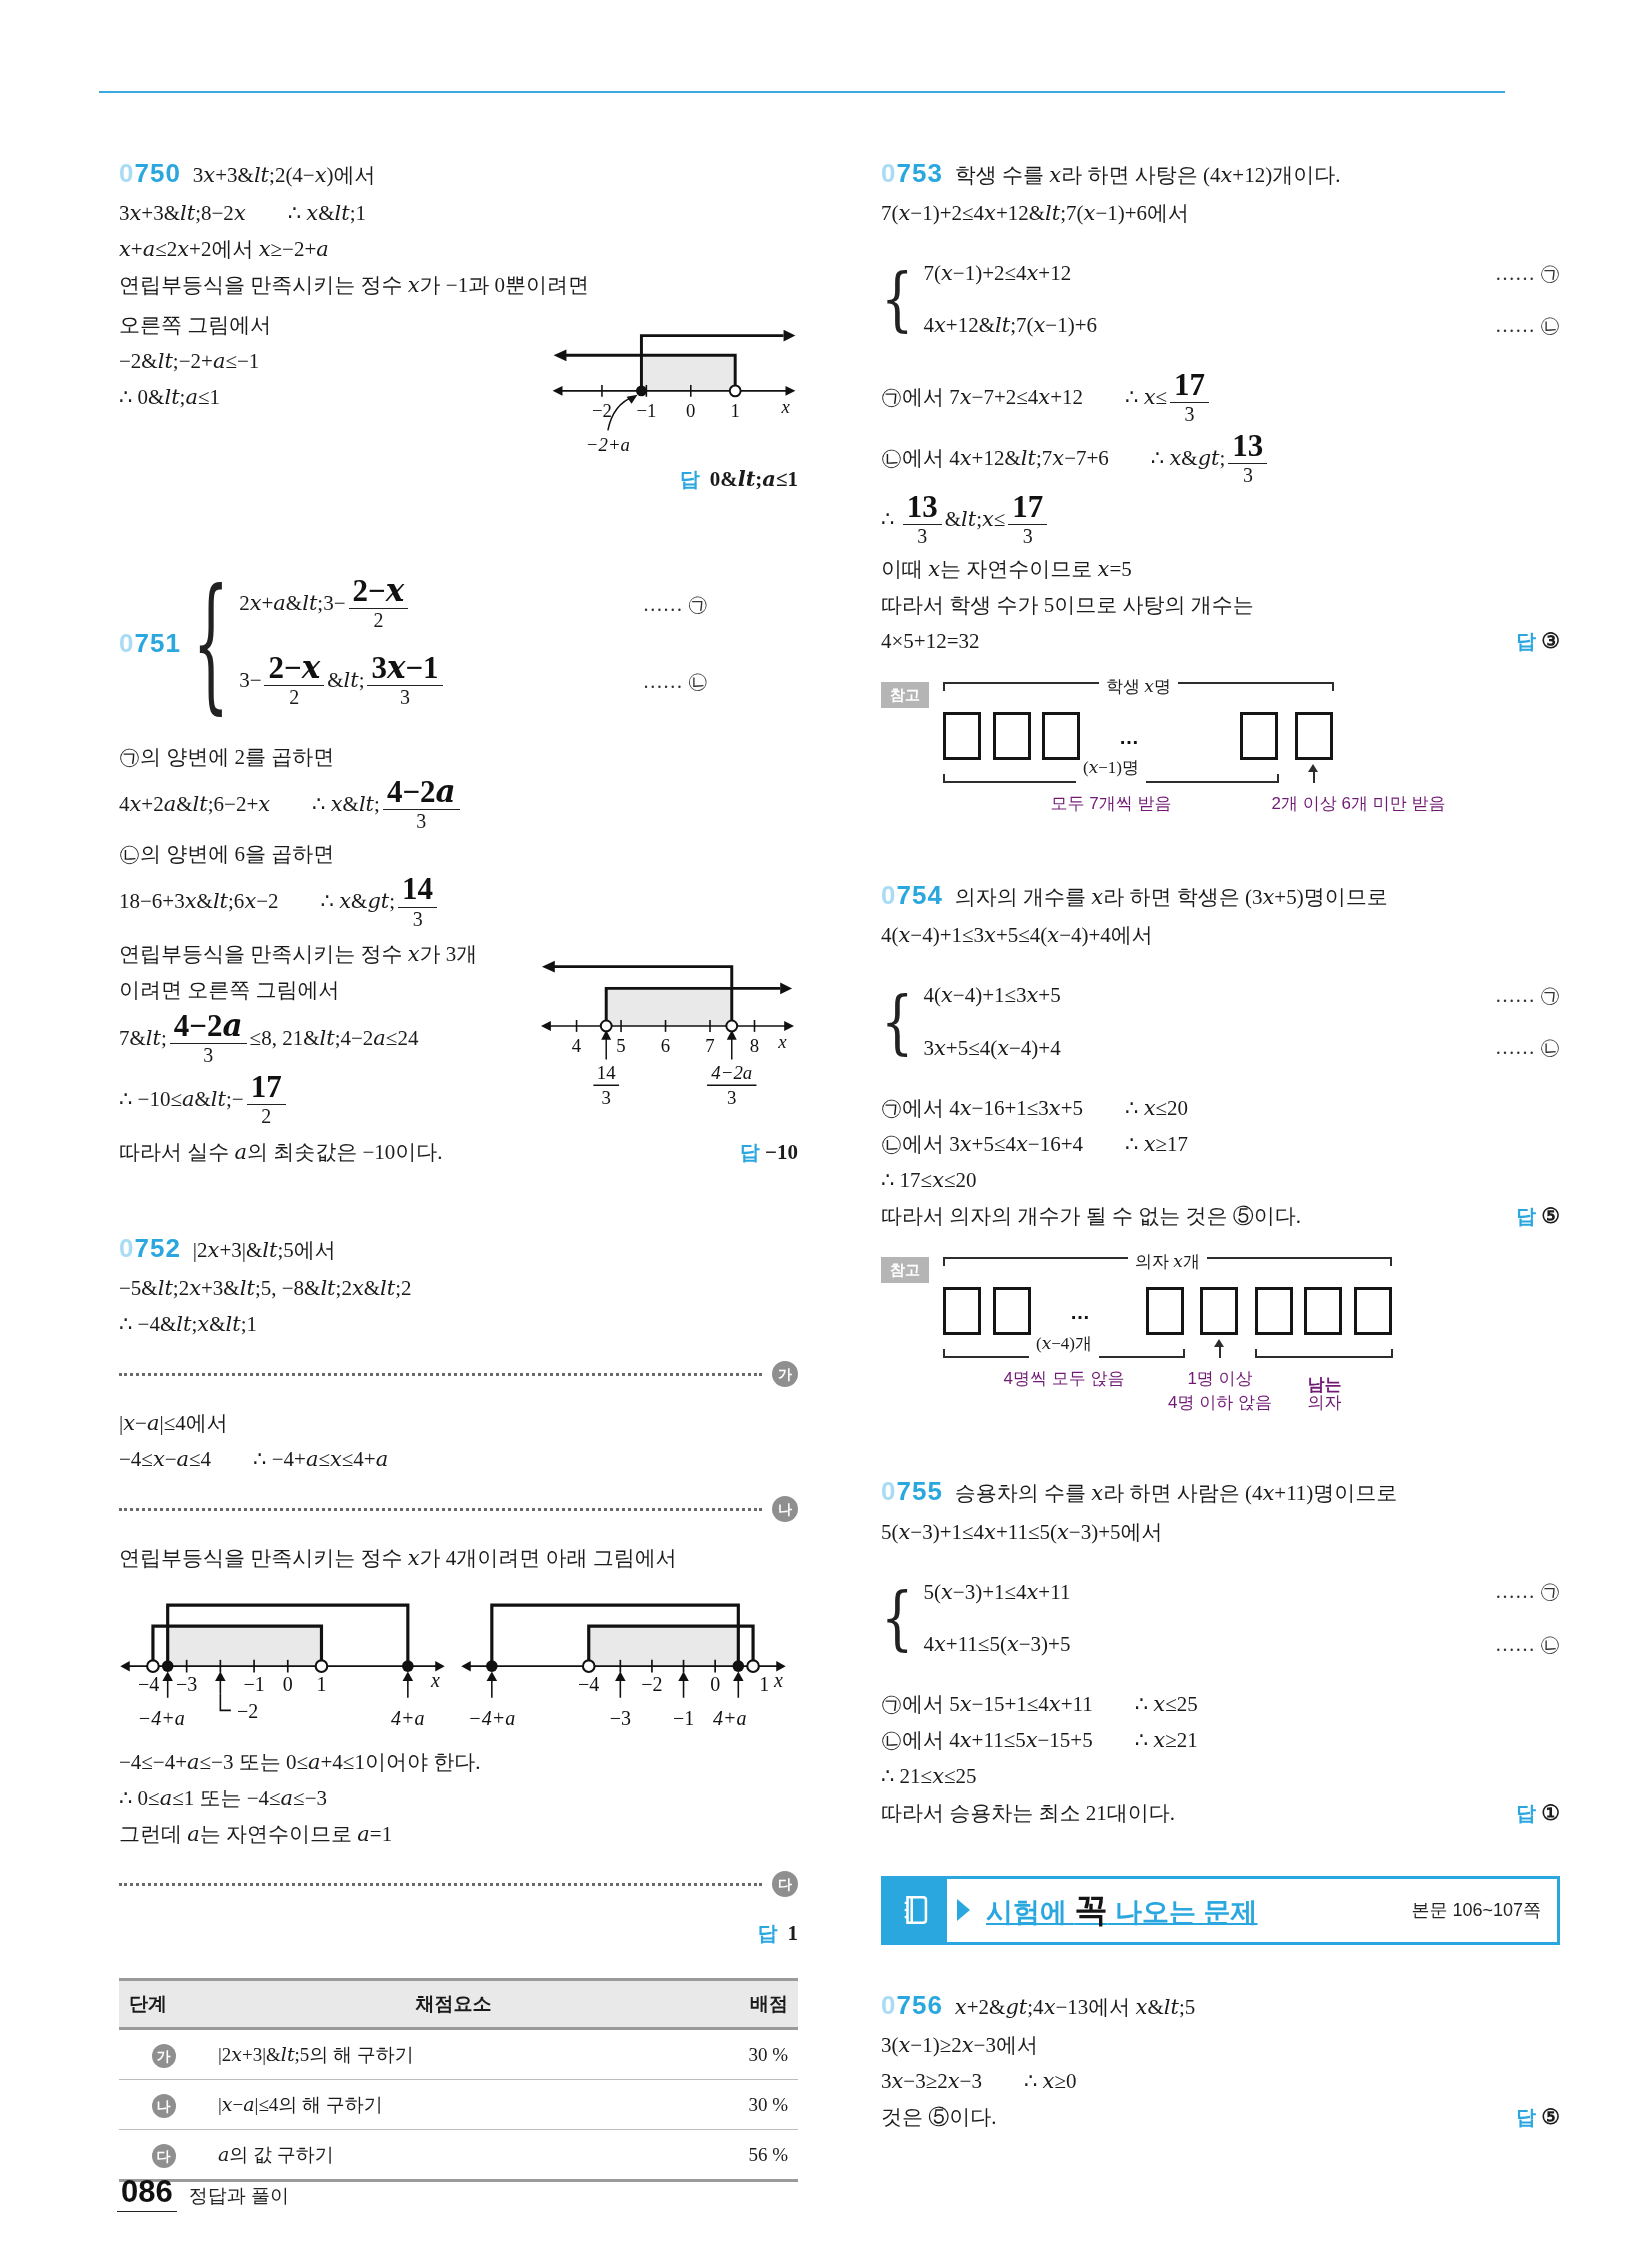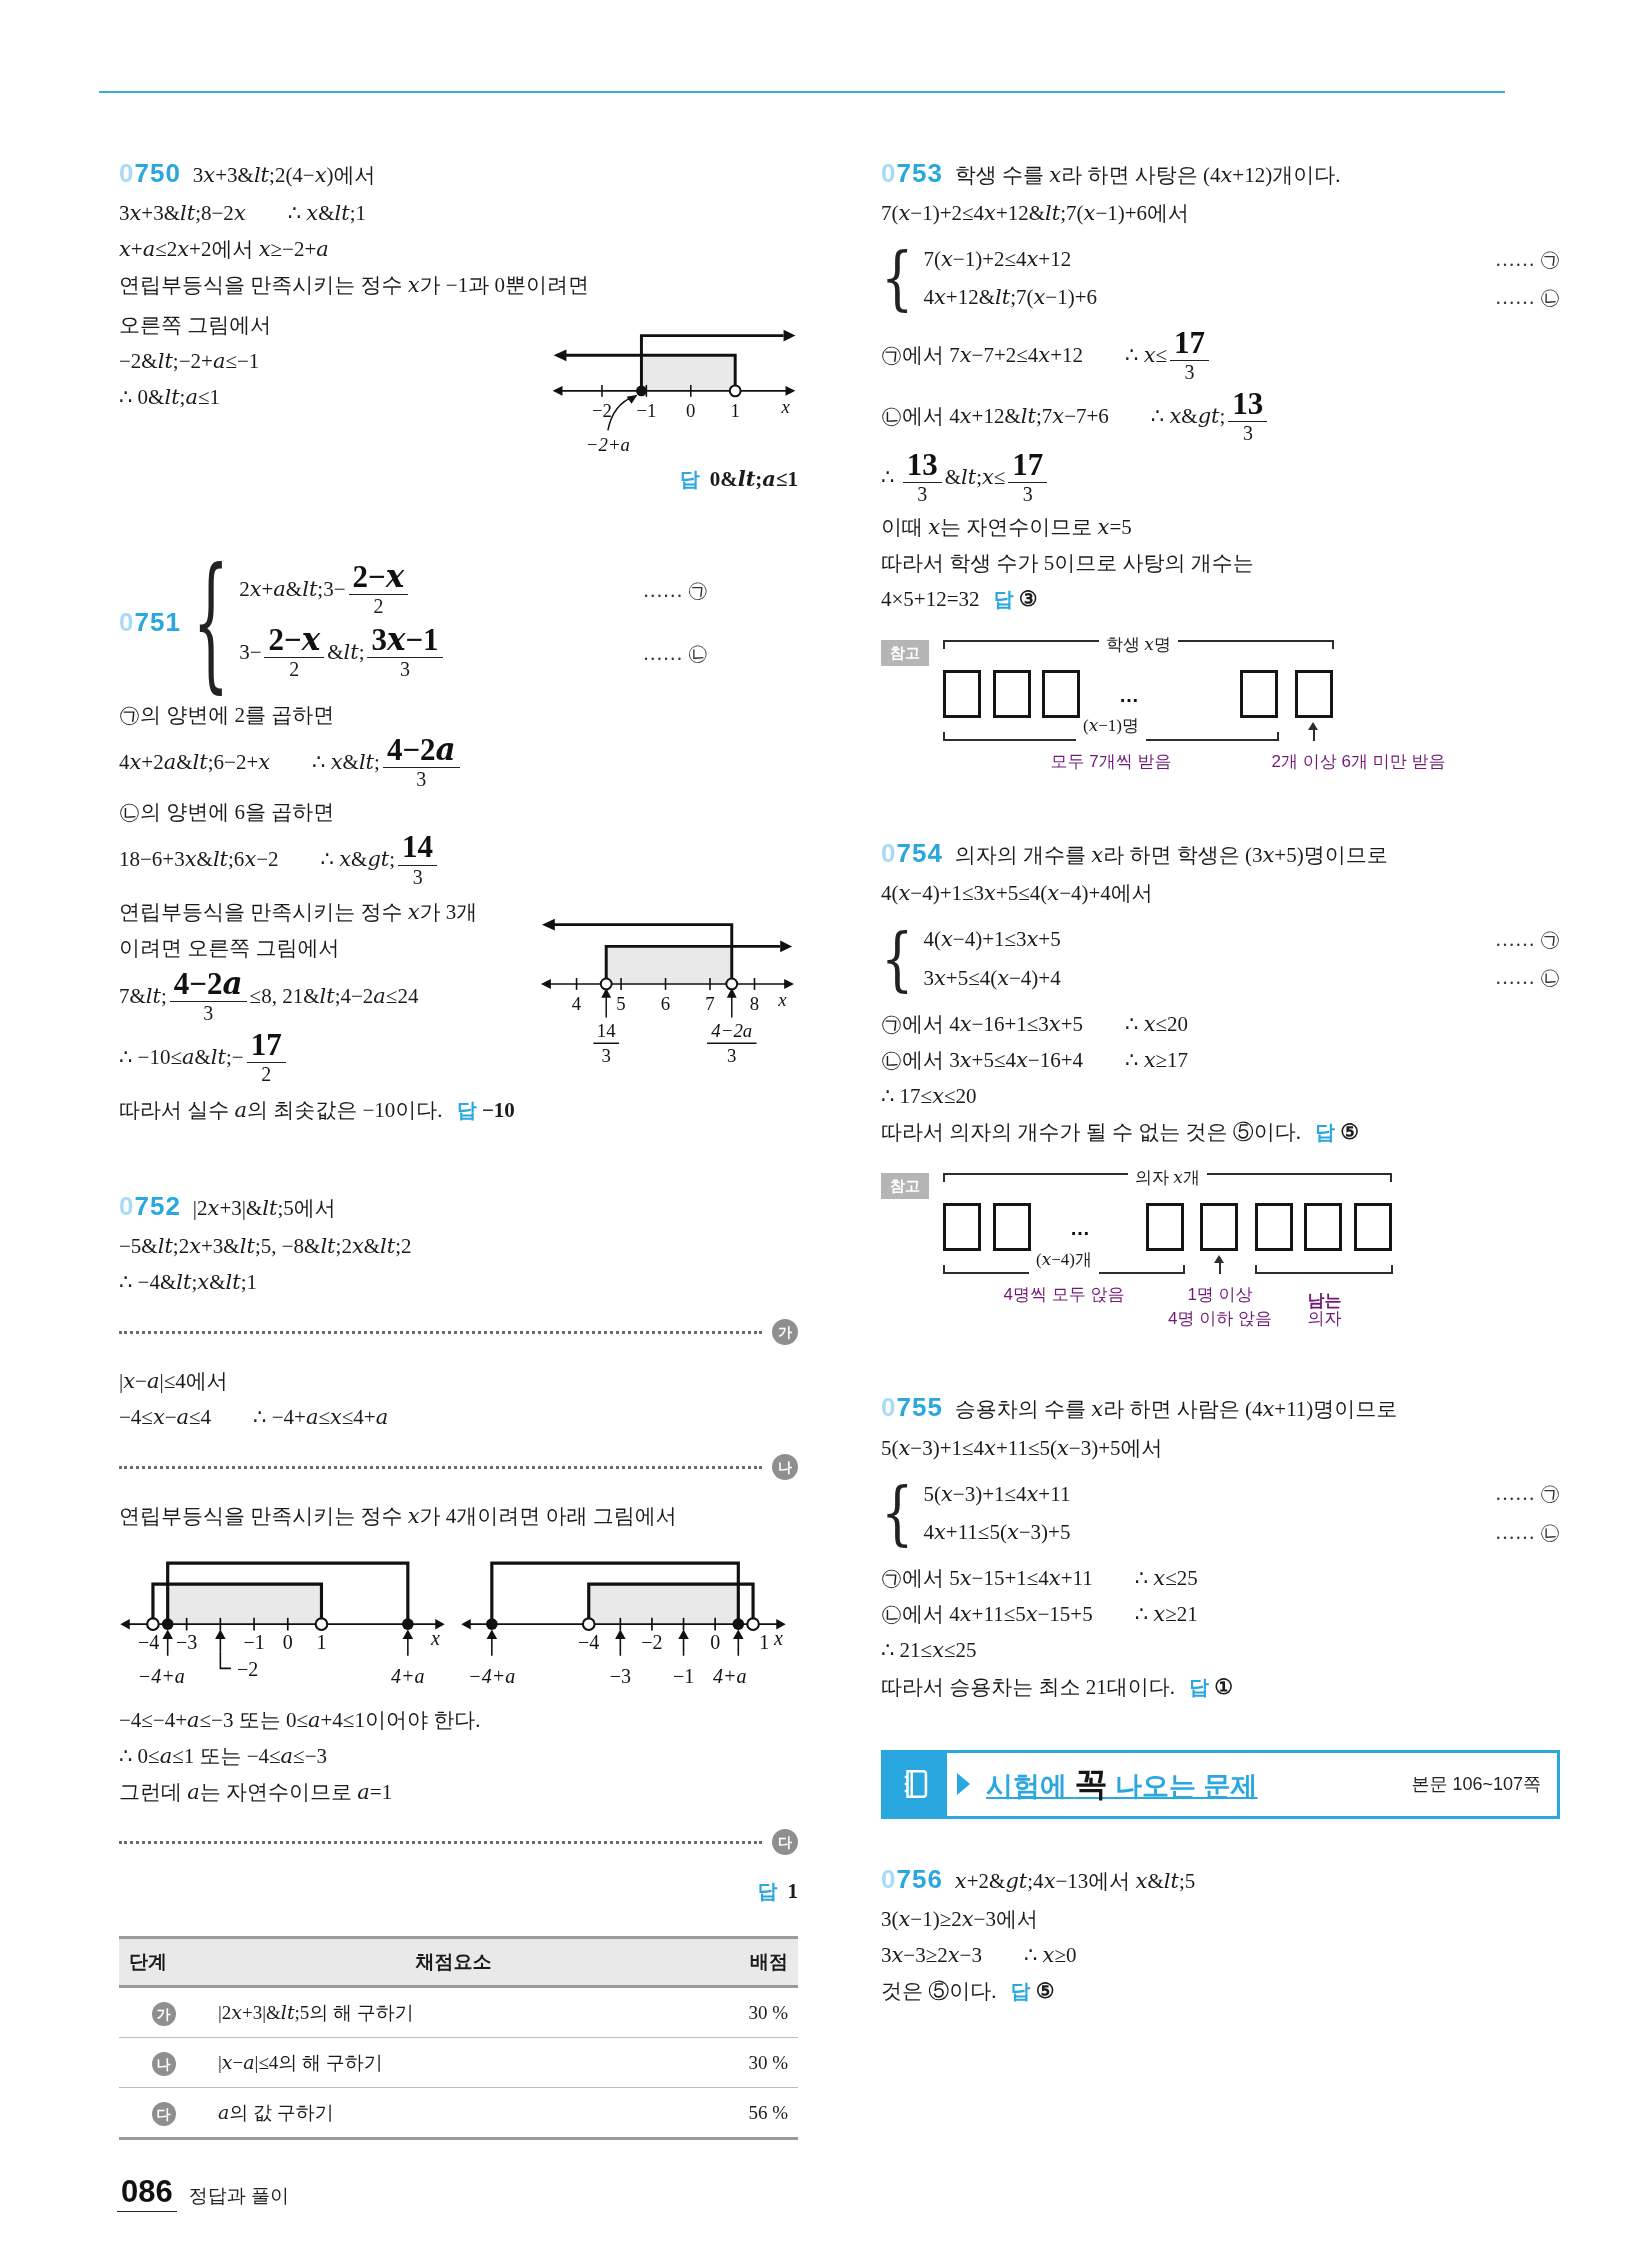--- a/index.html
+++ b/index.html
@@ -19,25 +19,25 @@
   .frac{display:inline-flex;flex-direction:column;align-items:center;vertical-align:middle;
         margin:0 3px;line-height:1.08;font-size:0.95em;transform:translateY(-2px);}
   .fnum{padding:0 4px 1px;border-bottom:1.6px solid #222;}
   .fden{padding:1px 4px 0;}
   
   .system{display:flex;align-items:center;margin:8px 0;}
   .sysbrace{font-family:"DejaVu Serif",serif;font-weight:300;font-size:51px;line-height:1;
             transform:scaleY(1.35);margin-right:10px;color:#222;}
   .system.tall .sysbrace{font-size:57px;transform:scaleY(2.55);}
   .syslines{flex:1;}
-  .sysrow{display:flex;justify-content:space-between;align-items:center;margin:5px 0;}
+  .sysrow{display:flex;justify-content:space-between;align-items:center;margin:19px 0;}
   .marker{color:#333;font-size:20px;white-space:nowrap;margin-left:12px;}
   
   .ansline{display:flex;justify-content:flex-end;align-items:baseline;gap:10px;margin-top:6px;}
-  .row-split{display:flex;align-items:baseline;margin:3px 0;}
+  .row-split{display:flex;justify-content:space-between;align-items:baseline;margin:3px 0;}
   .anslabel{color:#2ba7e0;font-weight:700;font-family:"Liberation Sans",sans-serif;font-size:20px;}
   .ansval{font-weight:700;}
   .answrap{white-space:nowrap;margin-left:14px;}
   
   .withfig{display:flex;justify-content:space-between;align-items:flex-start;gap:8px;}
   .wf-left{flex:1;min-width:0;}
   svg text{font-family:"Liberation Serif","DejaVu Serif",serif;font-size:19px;fill:#111;}
   svg text.it{font-style:italic;}
   
   .dotsep{display:flex;align-items:center;gap:10px;margin:20px 0;}

